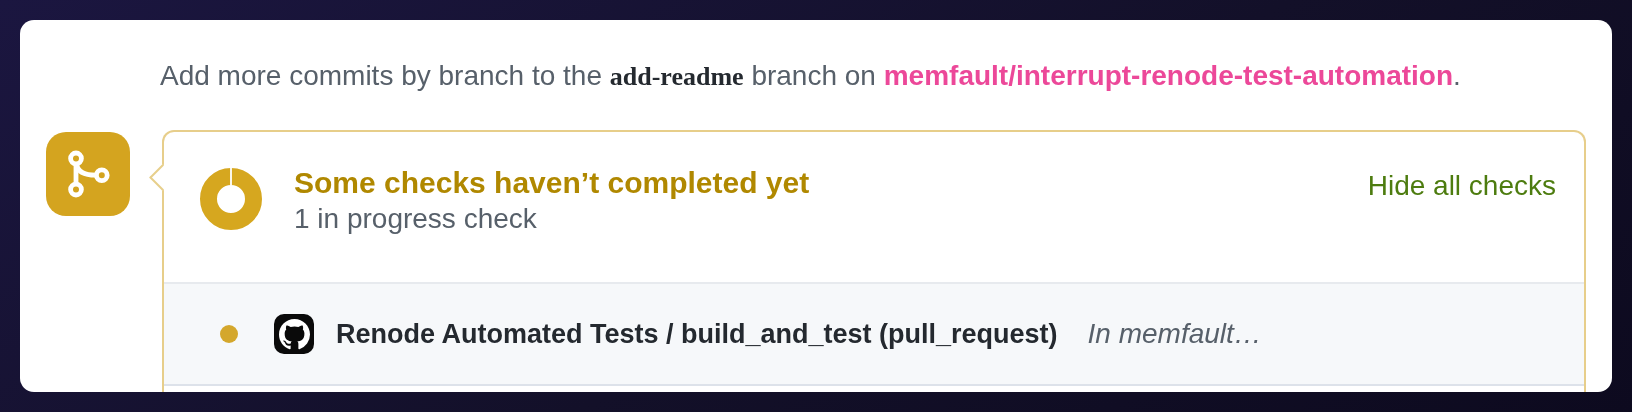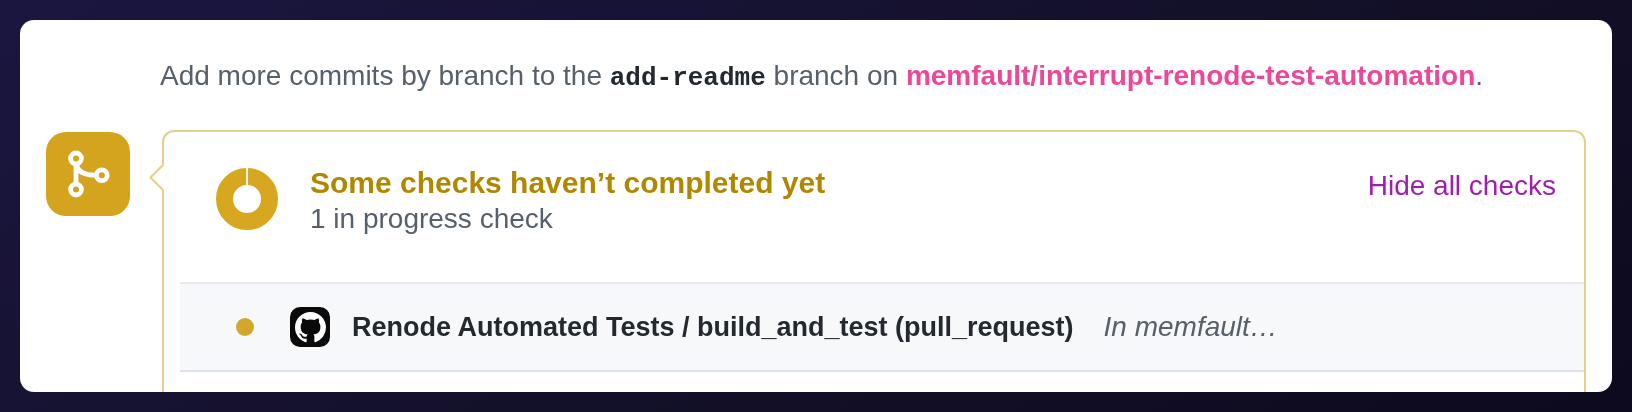--- a/index.html
+++ b/index.html
@@ -19,21 +19,21 @@
   }
   
   .push-text {
     margin: 40px 40px 0 140px;
     font-size: 28px;
     line-height: 32px;
     color: #57606a;
     white-space: nowrap;
   }
   .push-text .branch {
-    font-family: Liberation Mono, monospace;
+    font-family: Liberation Serif, serif;
     font-weight: 700;
     font-size: 26px;
     color: #24292f;
   }
   .push-text .repo {
     font-weight: 700;
     color: #ec4899;
   }
   
   .commit-badge {
@@ -46,21 +46,20 @@
   }
   
   .checks-panel {
     position: absolute;
     left: 142px; right: 26px;
     top: 110px; bottom: 0;
     border: 2px solid rgba(212, 167, 44, 0.55);
     border-bottom: none;
     border-radius: 12px 12px 0 0;
     background: #ffffff;
-    padding-left: 16px;
   }
   .caret {
     position: absolute;
     left: -11px; top: 36px;
     width: 19px; height: 19px;
     background: #ffffff;
     border-left: 2px solid rgba(212, 167, 44, 0.55);
     border-bottom: 2px solid rgba(212, 167, 44, 0.55);
     transform: rotate(45deg);
   }
@@ -95,28 +94,28 @@
   .panel-subtitle {
     font-size: 28px;
     line-height: 34px;
     color: #57606a;
   }
   .hide-link {
     margin-left: auto;
     margin-top: 4px;
     font-size: 28px;
     line-height: 36px;
-    color: #a21caf;
+    color: #4d7c0f;
     text-decoration: none;
     cursor: pointer;
     white-space: nowrap;
   }
   
   .check-row {
-    height: 90px;
+    height: 104px;
     background: #f6f8fa;
     border-top: 2px solid #e7eaee;
     border-bottom: 2px solid #dde2ea;
     display: flex;
     align-items: center;
     padding: 0 34px 0 56px;
   }
   .status-dot {
     width: 18px; height: 18px;
     border-radius: 50%;

